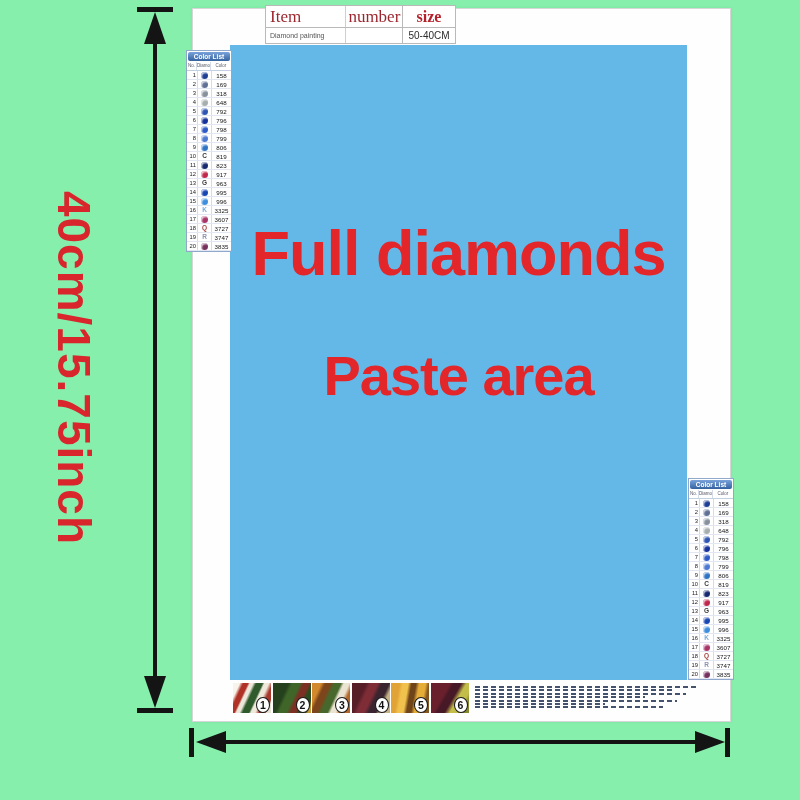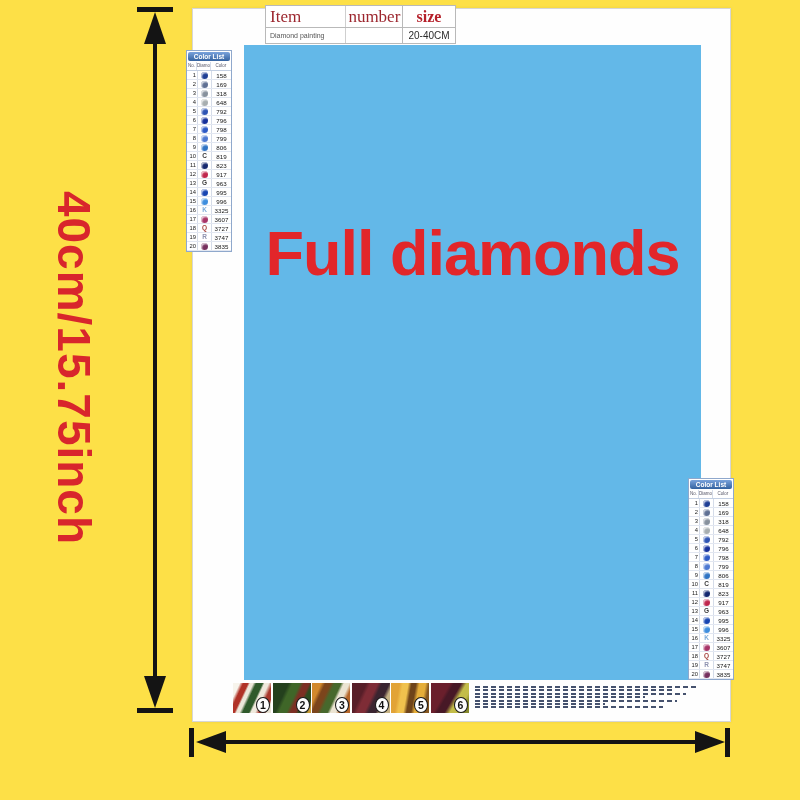--- a/index.html
+++ b/index.html
@@ -1,16 +1,16 @@
 <!DOCTYPE html>
 <html style="--paste_bg: #63b8e8; --paste_text: #e2262a; --accent_red: #d8262c; --arrow: #141414; --list_header_bg: #34629f; --table_header_text: #9c262e; --size_header_text: #b5202a;"><head>
 <meta charset="utf-8">
 <style>
   html,body{margin:0;padding:0;background:#fff;}
-  .stage{position:relative;width:800px;height:800px;background:#fde047;overflow:hidden;
+  .stage{position:relative;width:800px;height:800px;background:#86efac;overflow:hidden;
          font-family:"Liberation Sans",sans-serif;}
 
   
   .sheet{position:absolute;left:192px;top:8px;width:537px;height:712px;background:#fefefe;
          border:1px solid #d6d6d6;box-shadow:0 0 3px rgba(0,0,0,.07);}
 
   
   .item-table{position:absolute;left:265px;top:5px;width:189px;border:1px solid #b9b9b9;background:#fff;}
   .item-table .tr{display:flex;}
   .item-table .tr.th{height:21px;border-bottom:1px solid #b9b9b9;}
@@ -18,21 +18,21 @@
   .item-table .cell{box-sizing:border-box;display:flex;align-items:center;}
   .item-table .c1{width:42%;padding-left:4px;}
   .item-table .c2{width:30%;border-left:1px solid #cfcfcf;padding-left:2px;}
   .item-table .c3{width:28%;border-left:1px solid #b9b9b9;justify-content:center;}
   .item-table .hd{font-family:"Liberation Serif",serif;font-size:17px;color:var(--table_header_text);}
   .item-table .hd.size{font-weight:700;font-size:16px;color:var(--size_header_text);}
   .item-table .small{font-size:7px;color:#555;}
   .item-table .sizeval{font-size:10px;color:#2b2b2b;font-family:"Liberation Sans",sans-serif;}
 
   
-  .paste{position:absolute;left:244px;top:45px;width:457px;height:635px;background:var(--paste_bg);}
+  .paste{position:absolute;left:230px;top:45px;width:457px;height:635px;background:var(--paste_bg);}
   .paste .pl1,.paste .pl2{position:absolute;width:100%;text-align:center;color:var(--paste_text);
         font-weight:600;letter-spacing:-1px;white-space:nowrap;}
   .paste .pl1{top:172px;font-size:63px;}
   .paste .pl2{top:298px;font-size:56px;}
 
   
   .clist{position:absolute;width:46px;background:#fff;border:1px solid #8fa8cc;box-sizing:border-box;font-family:"Liberation Sans",sans-serif;}
   .clist.leftpos{left:186px;top:50px;}
   .clist.rightpos{left:688px;top:478px;}
   .clist .hdr{margin:1px;height:9px;line-height:9px;font-size:6.5px;font-weight:700;color:#fff;
@@ -102,26 +102,27 @@
 
   <div class="item-table">
     <div class="tr th">
       <span class="cell c1 hd">Item</span>
       <span class="cell c2 hd">number</span>
       <span class="cell c3 hd size">size</span>
     </div>
     <div class="tr td-row">
       <span class="cell c1 small">Diamond painting</span>
       <span class="cell c2 small"></span>
-      <span class="cell c3 sizeval">20-40CM</span>
+      <span class="cell c3 sizeval">50-40CM</span>
     </div>
   </div>
 
   <div class="paste">
     <div class="pl1">Full diamonds</div>
+    <div class="pl2">Paste area</div>
   </div>
 
   <div class="clist leftpos">
     <div class="hdr">Color List</div>
     <div class="cols">
       <span class="cno">No.</span>
       <span class="csym">Diamond</span>
       <span class="ccode">Color</span>
     </div>
     <div class="rows">

